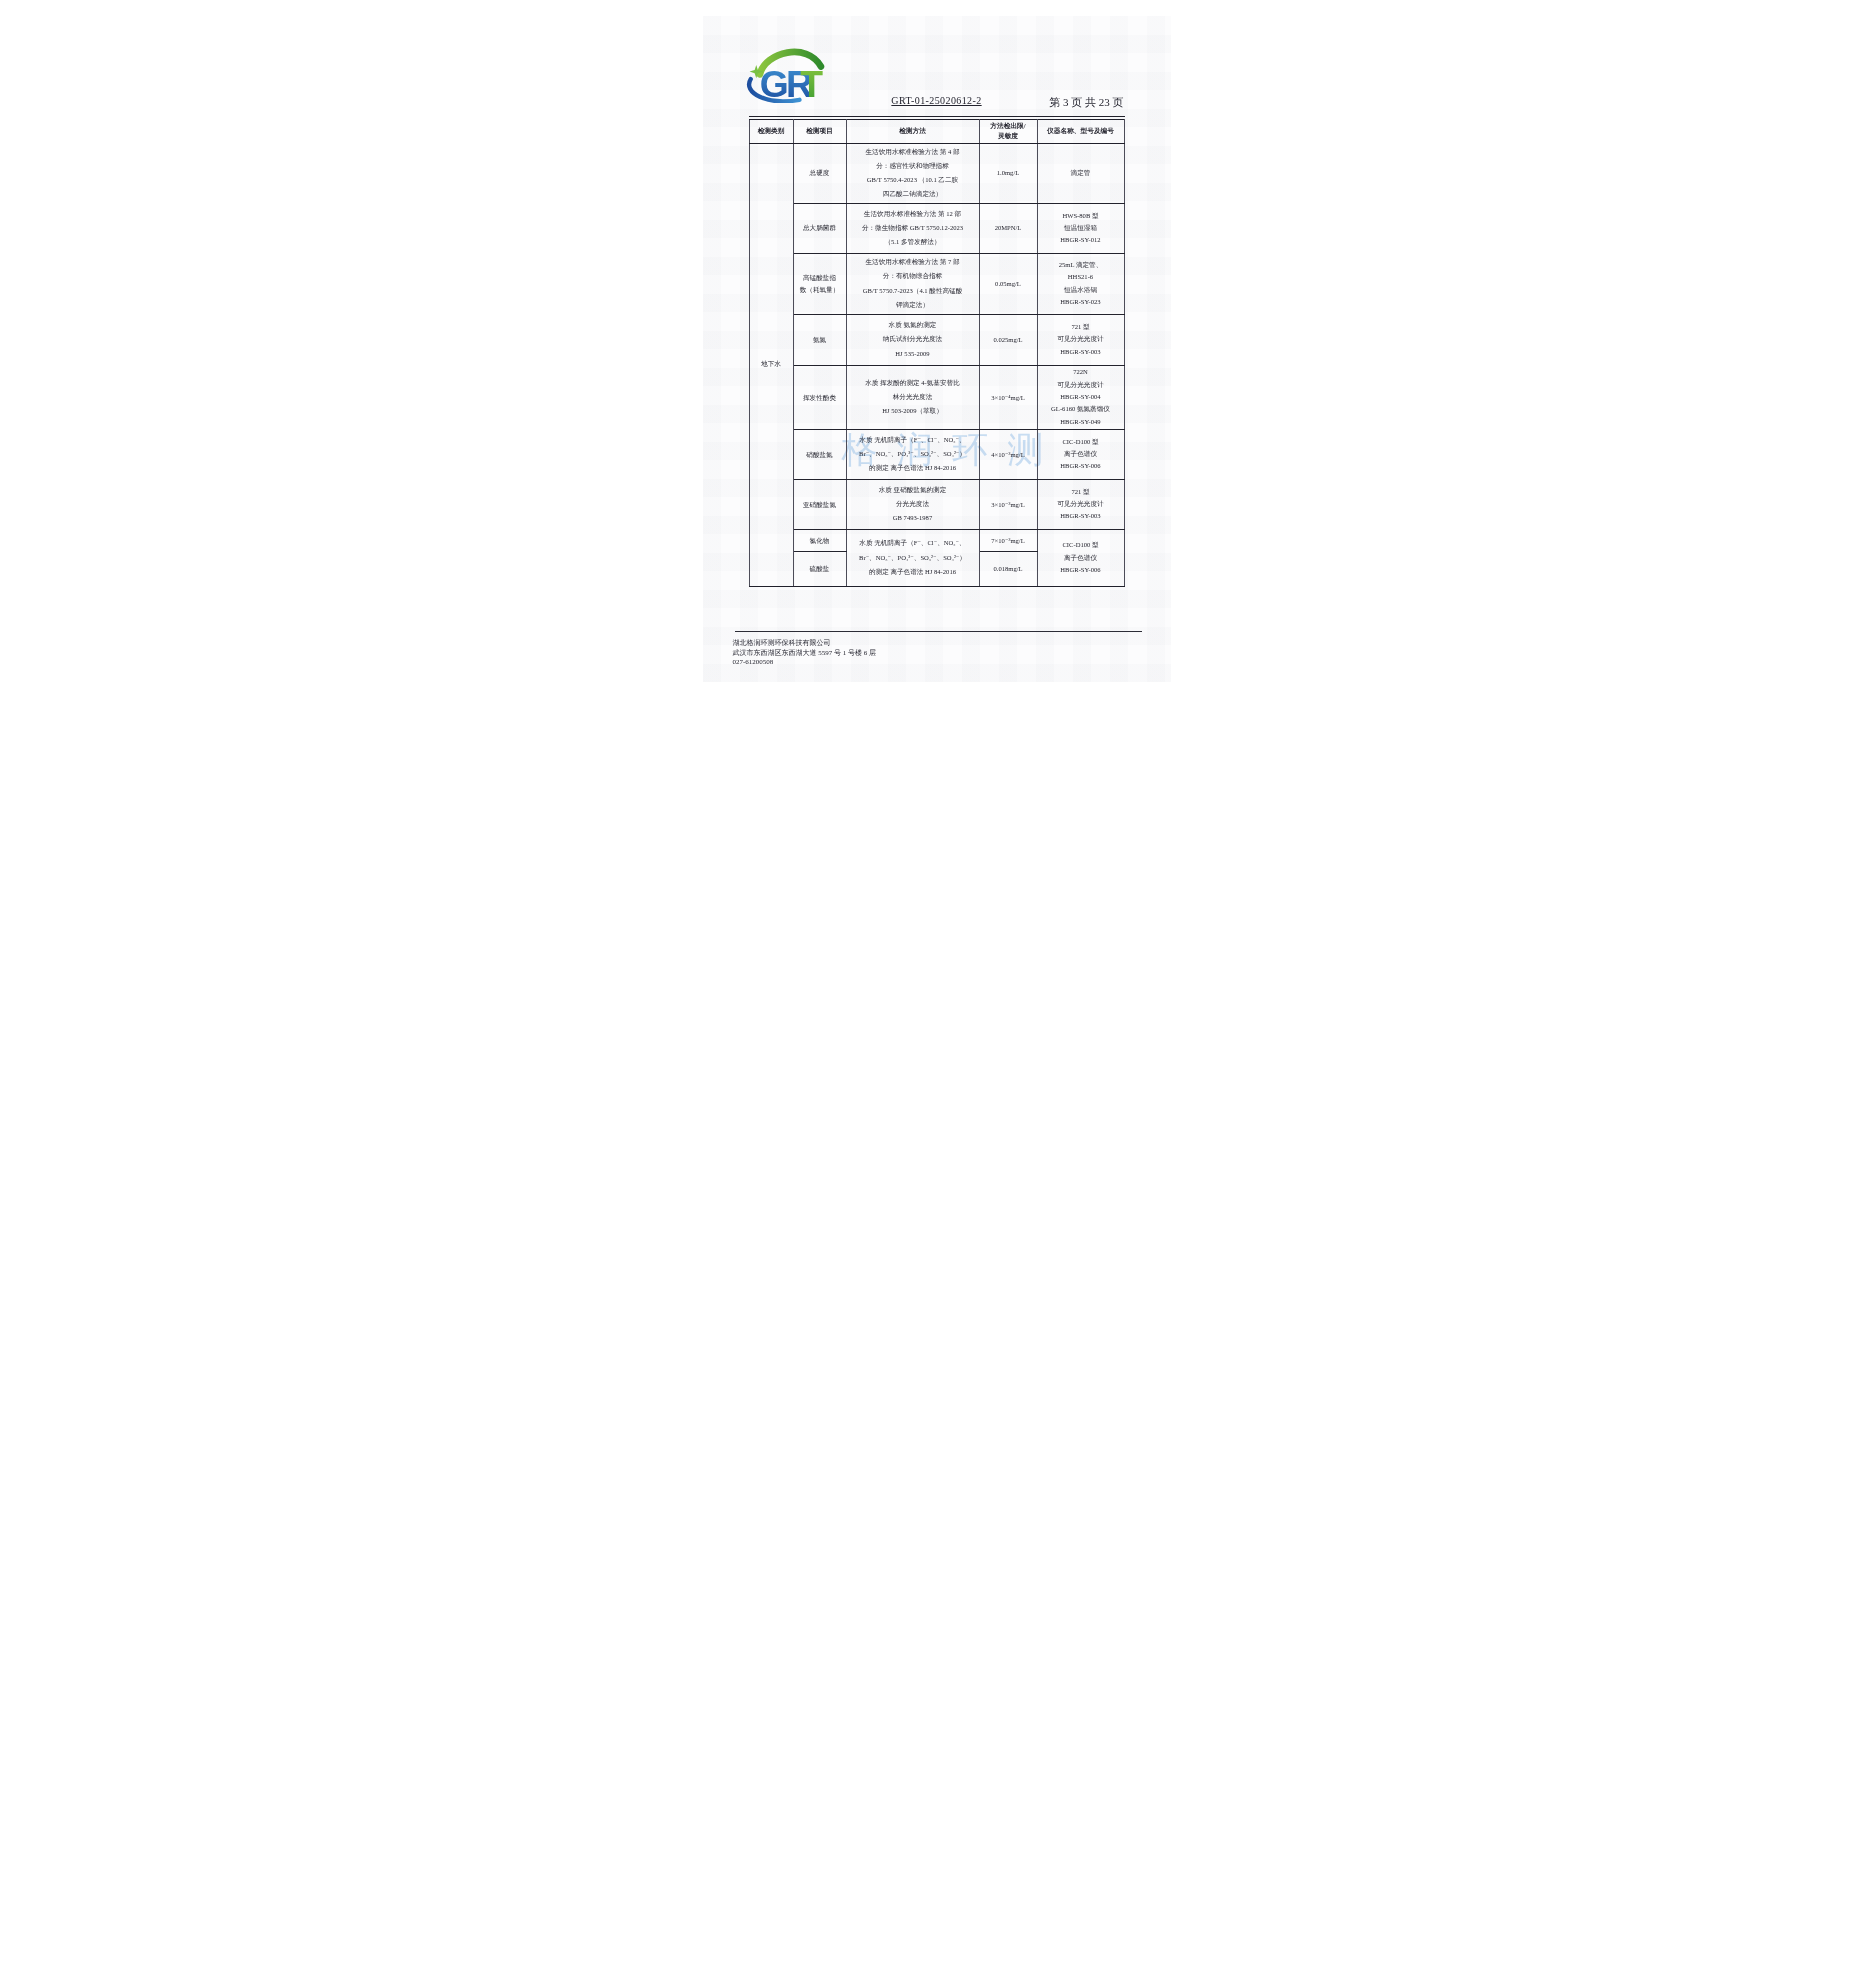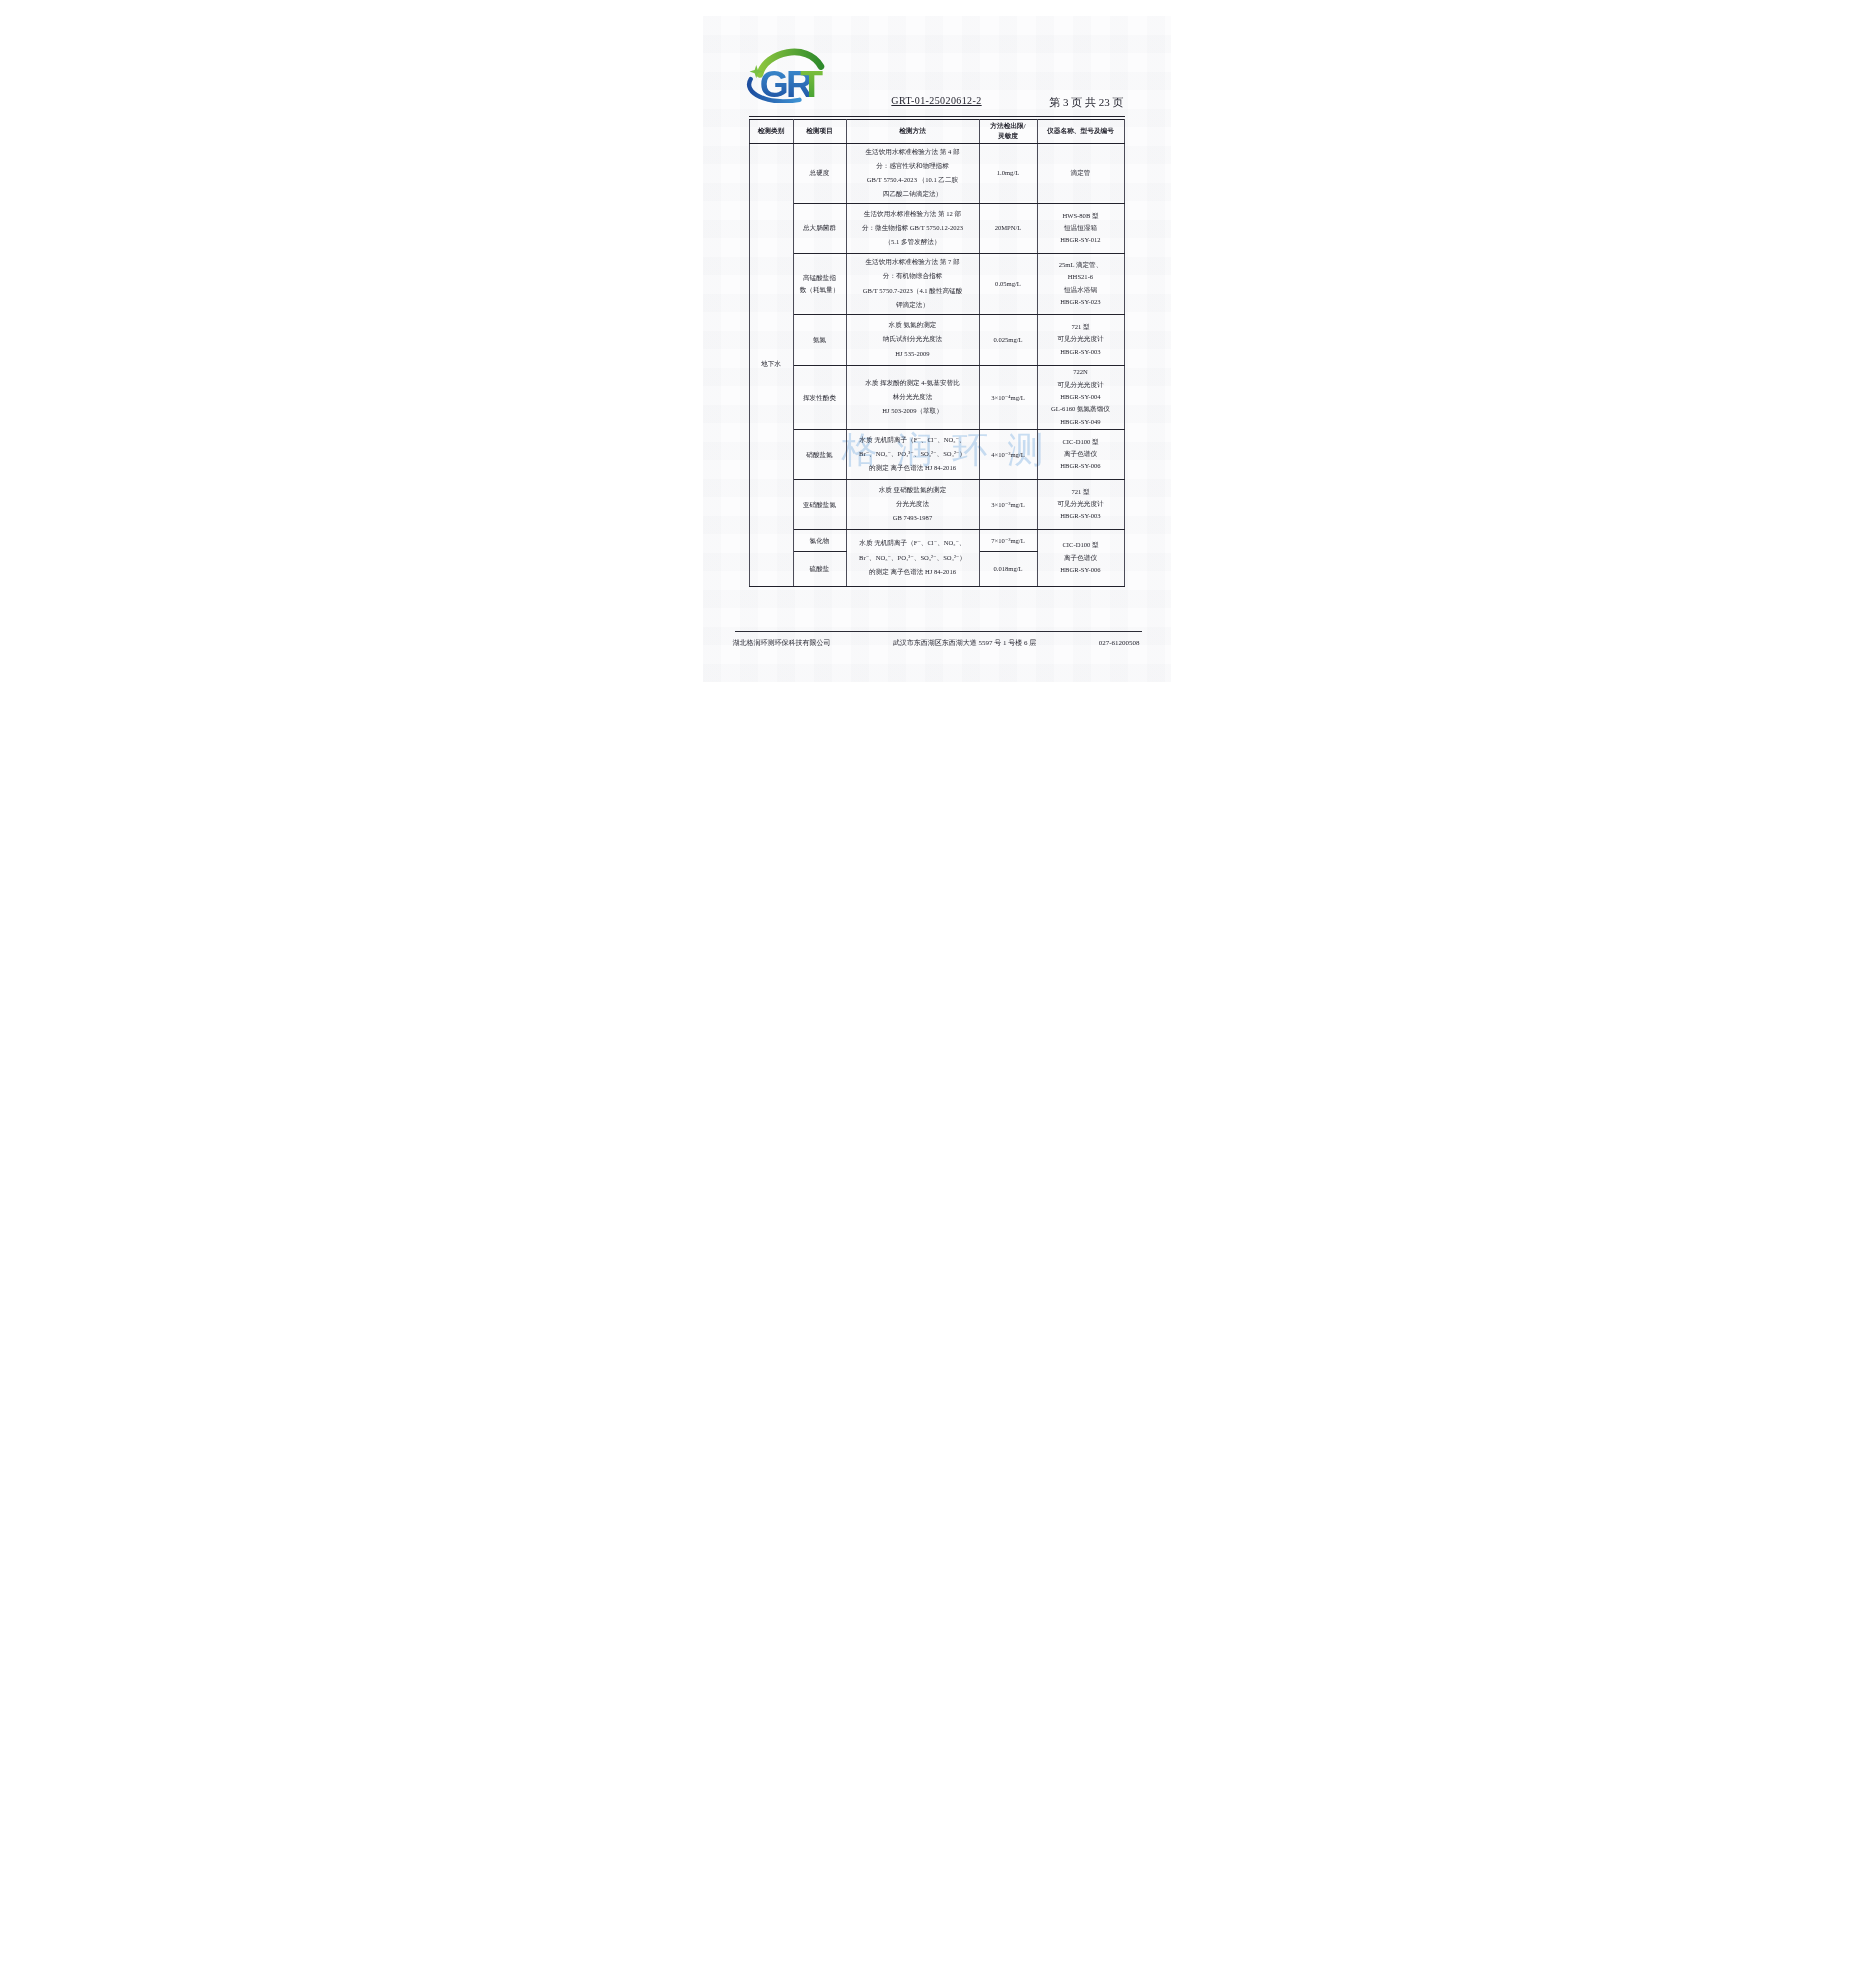--- a/index.html
+++ b/index.html
@@ -66,21 +66,21 @@
 
   td.method { line-height:14.3px; }
   td.instr  { line-height:12.3px; }
   td.item, td.limit { line-height:1.7; }
 
   
   .footer-rule { position:absolute; left:32px; right:29px; top:615px; height:1px;
                  background:#2c2c36; z-index:2; }
   .footer { position:absolute; left:30px; right:31px; top:622px; z-index:2;
             display:flex; justify-content:space-between; align-items:baseline;
-            font-size:7px; color:#1f1f2a; }
+            font-size:7px; color:#1f1f2a;flex-direction:column; }
 </style>
 </head>
 <body>
 
 <div class="page">
 
   <div class="logo">
     <svg viewBox="0 0 232 146" width="92" height="58">
       <defs>
         <linearGradient id="gArc" x1="0" y1="0" x2="1" y2="0">

